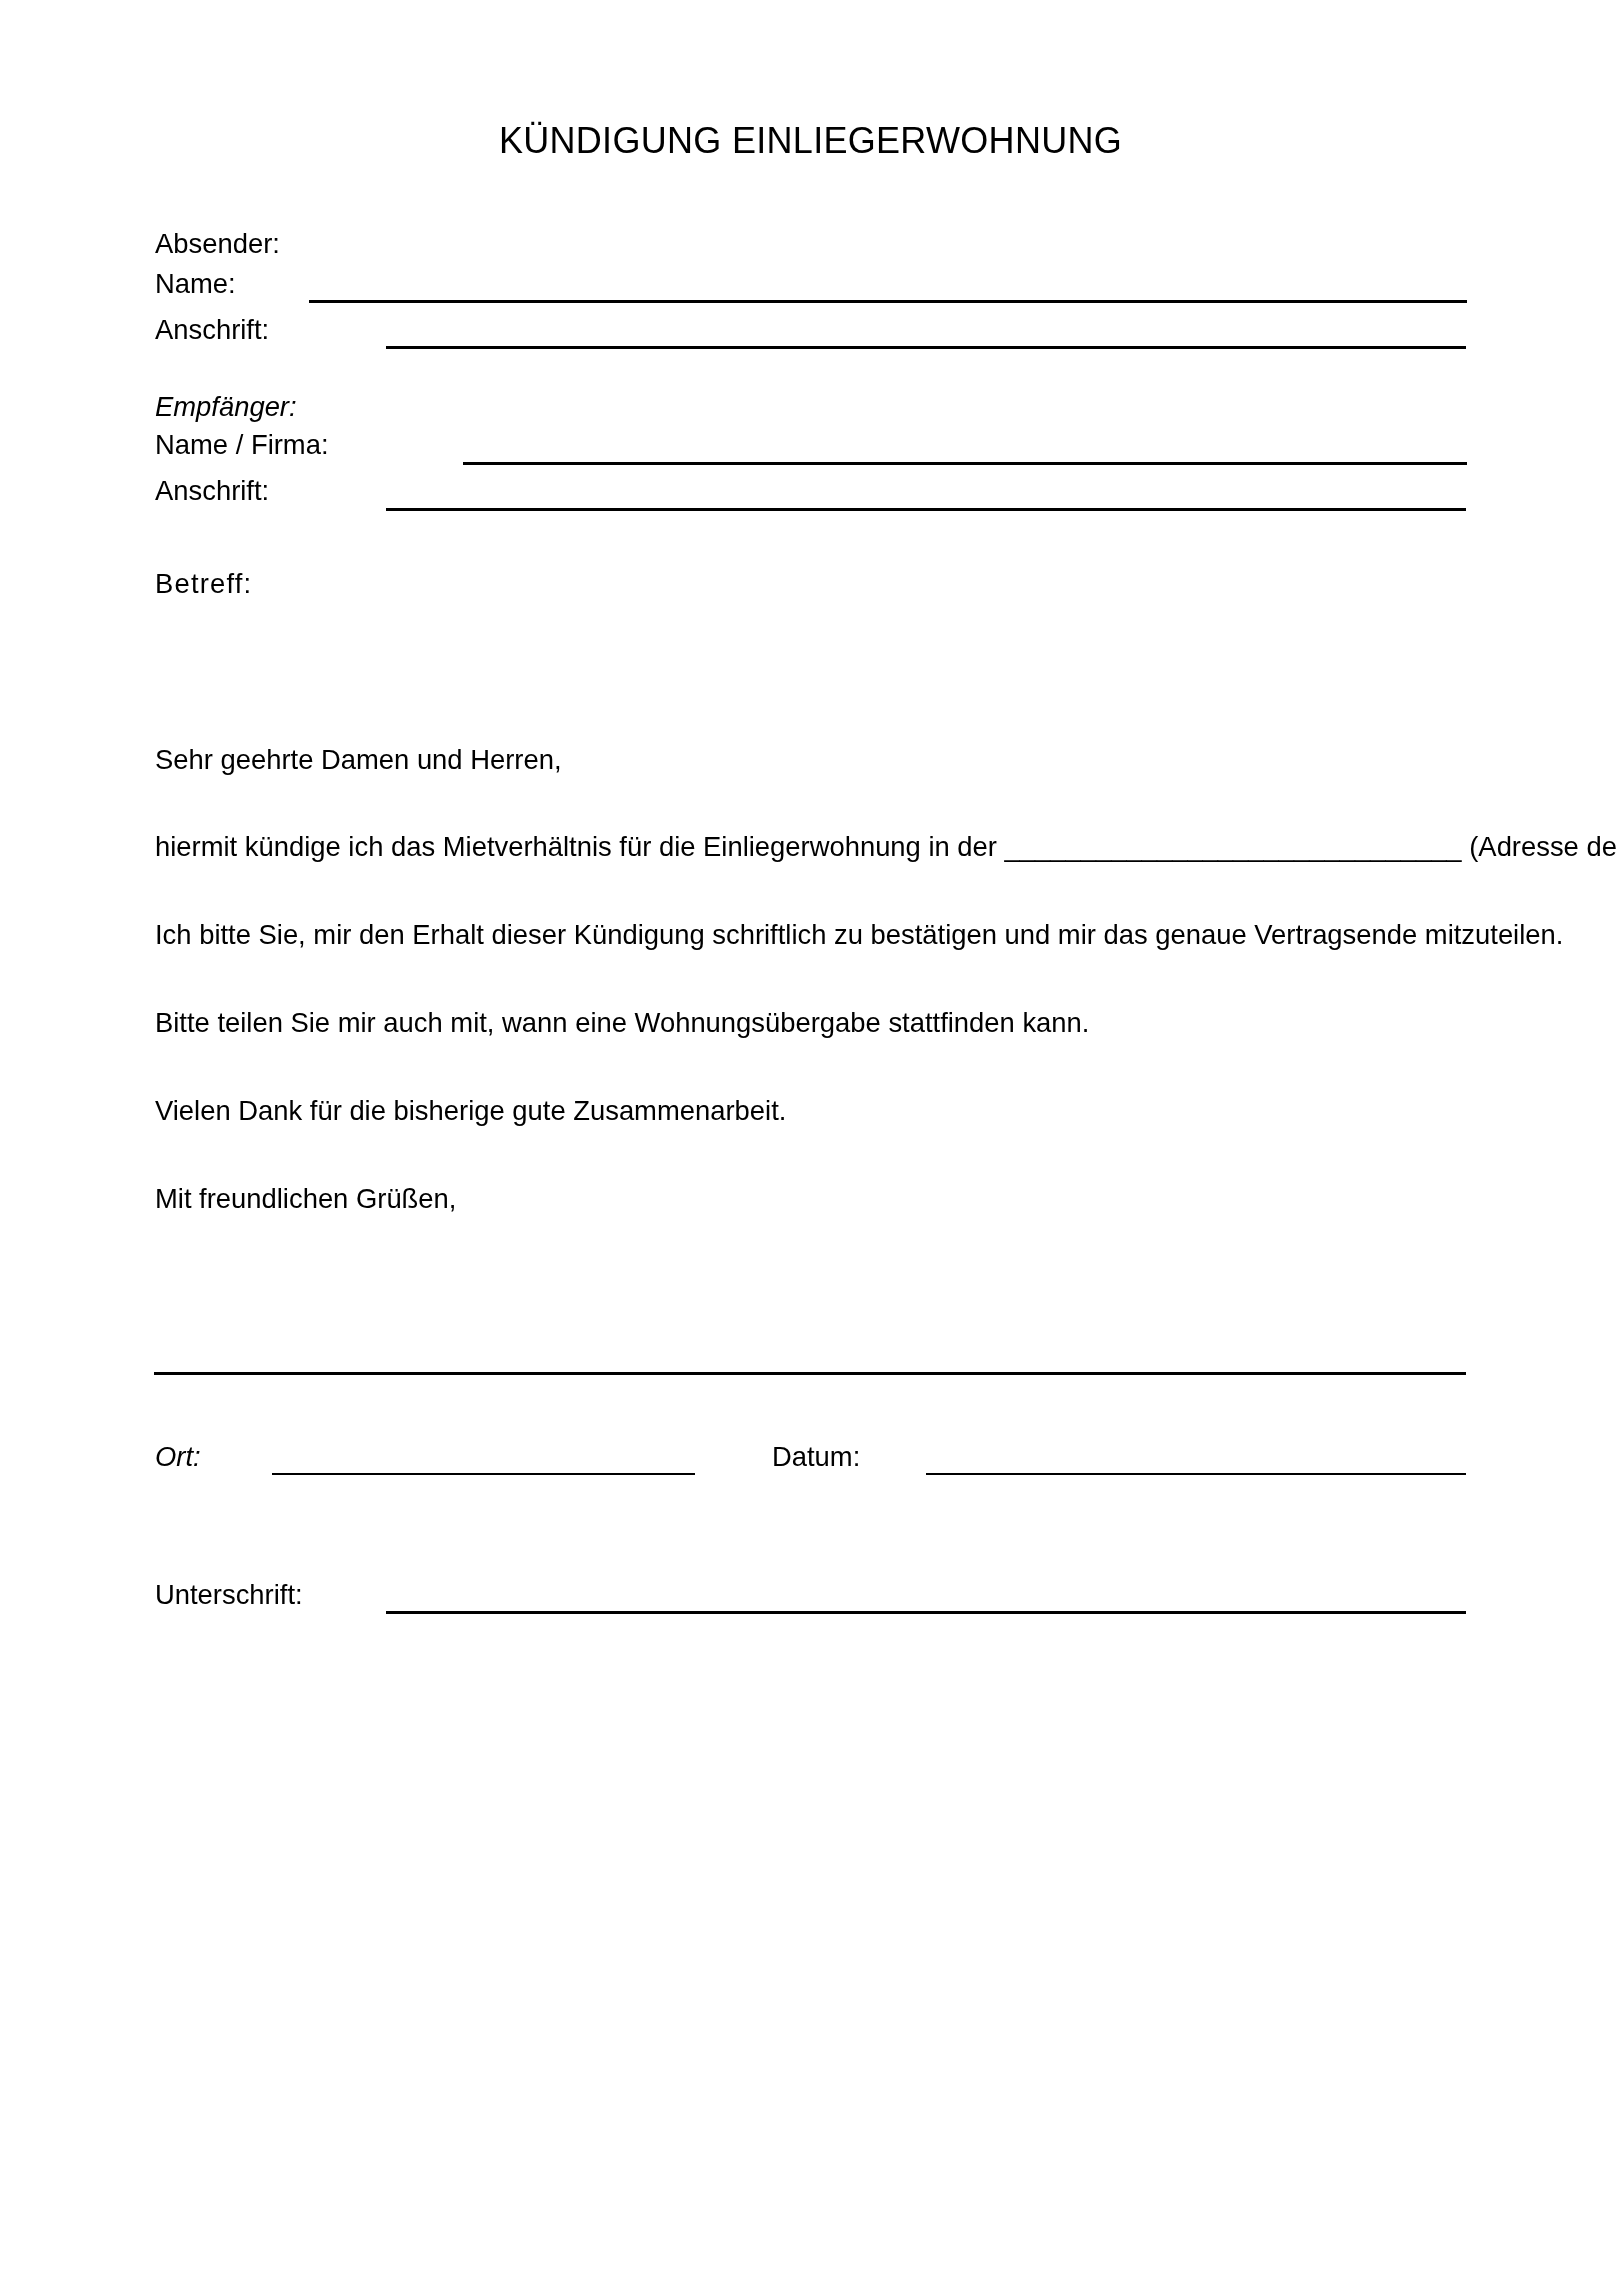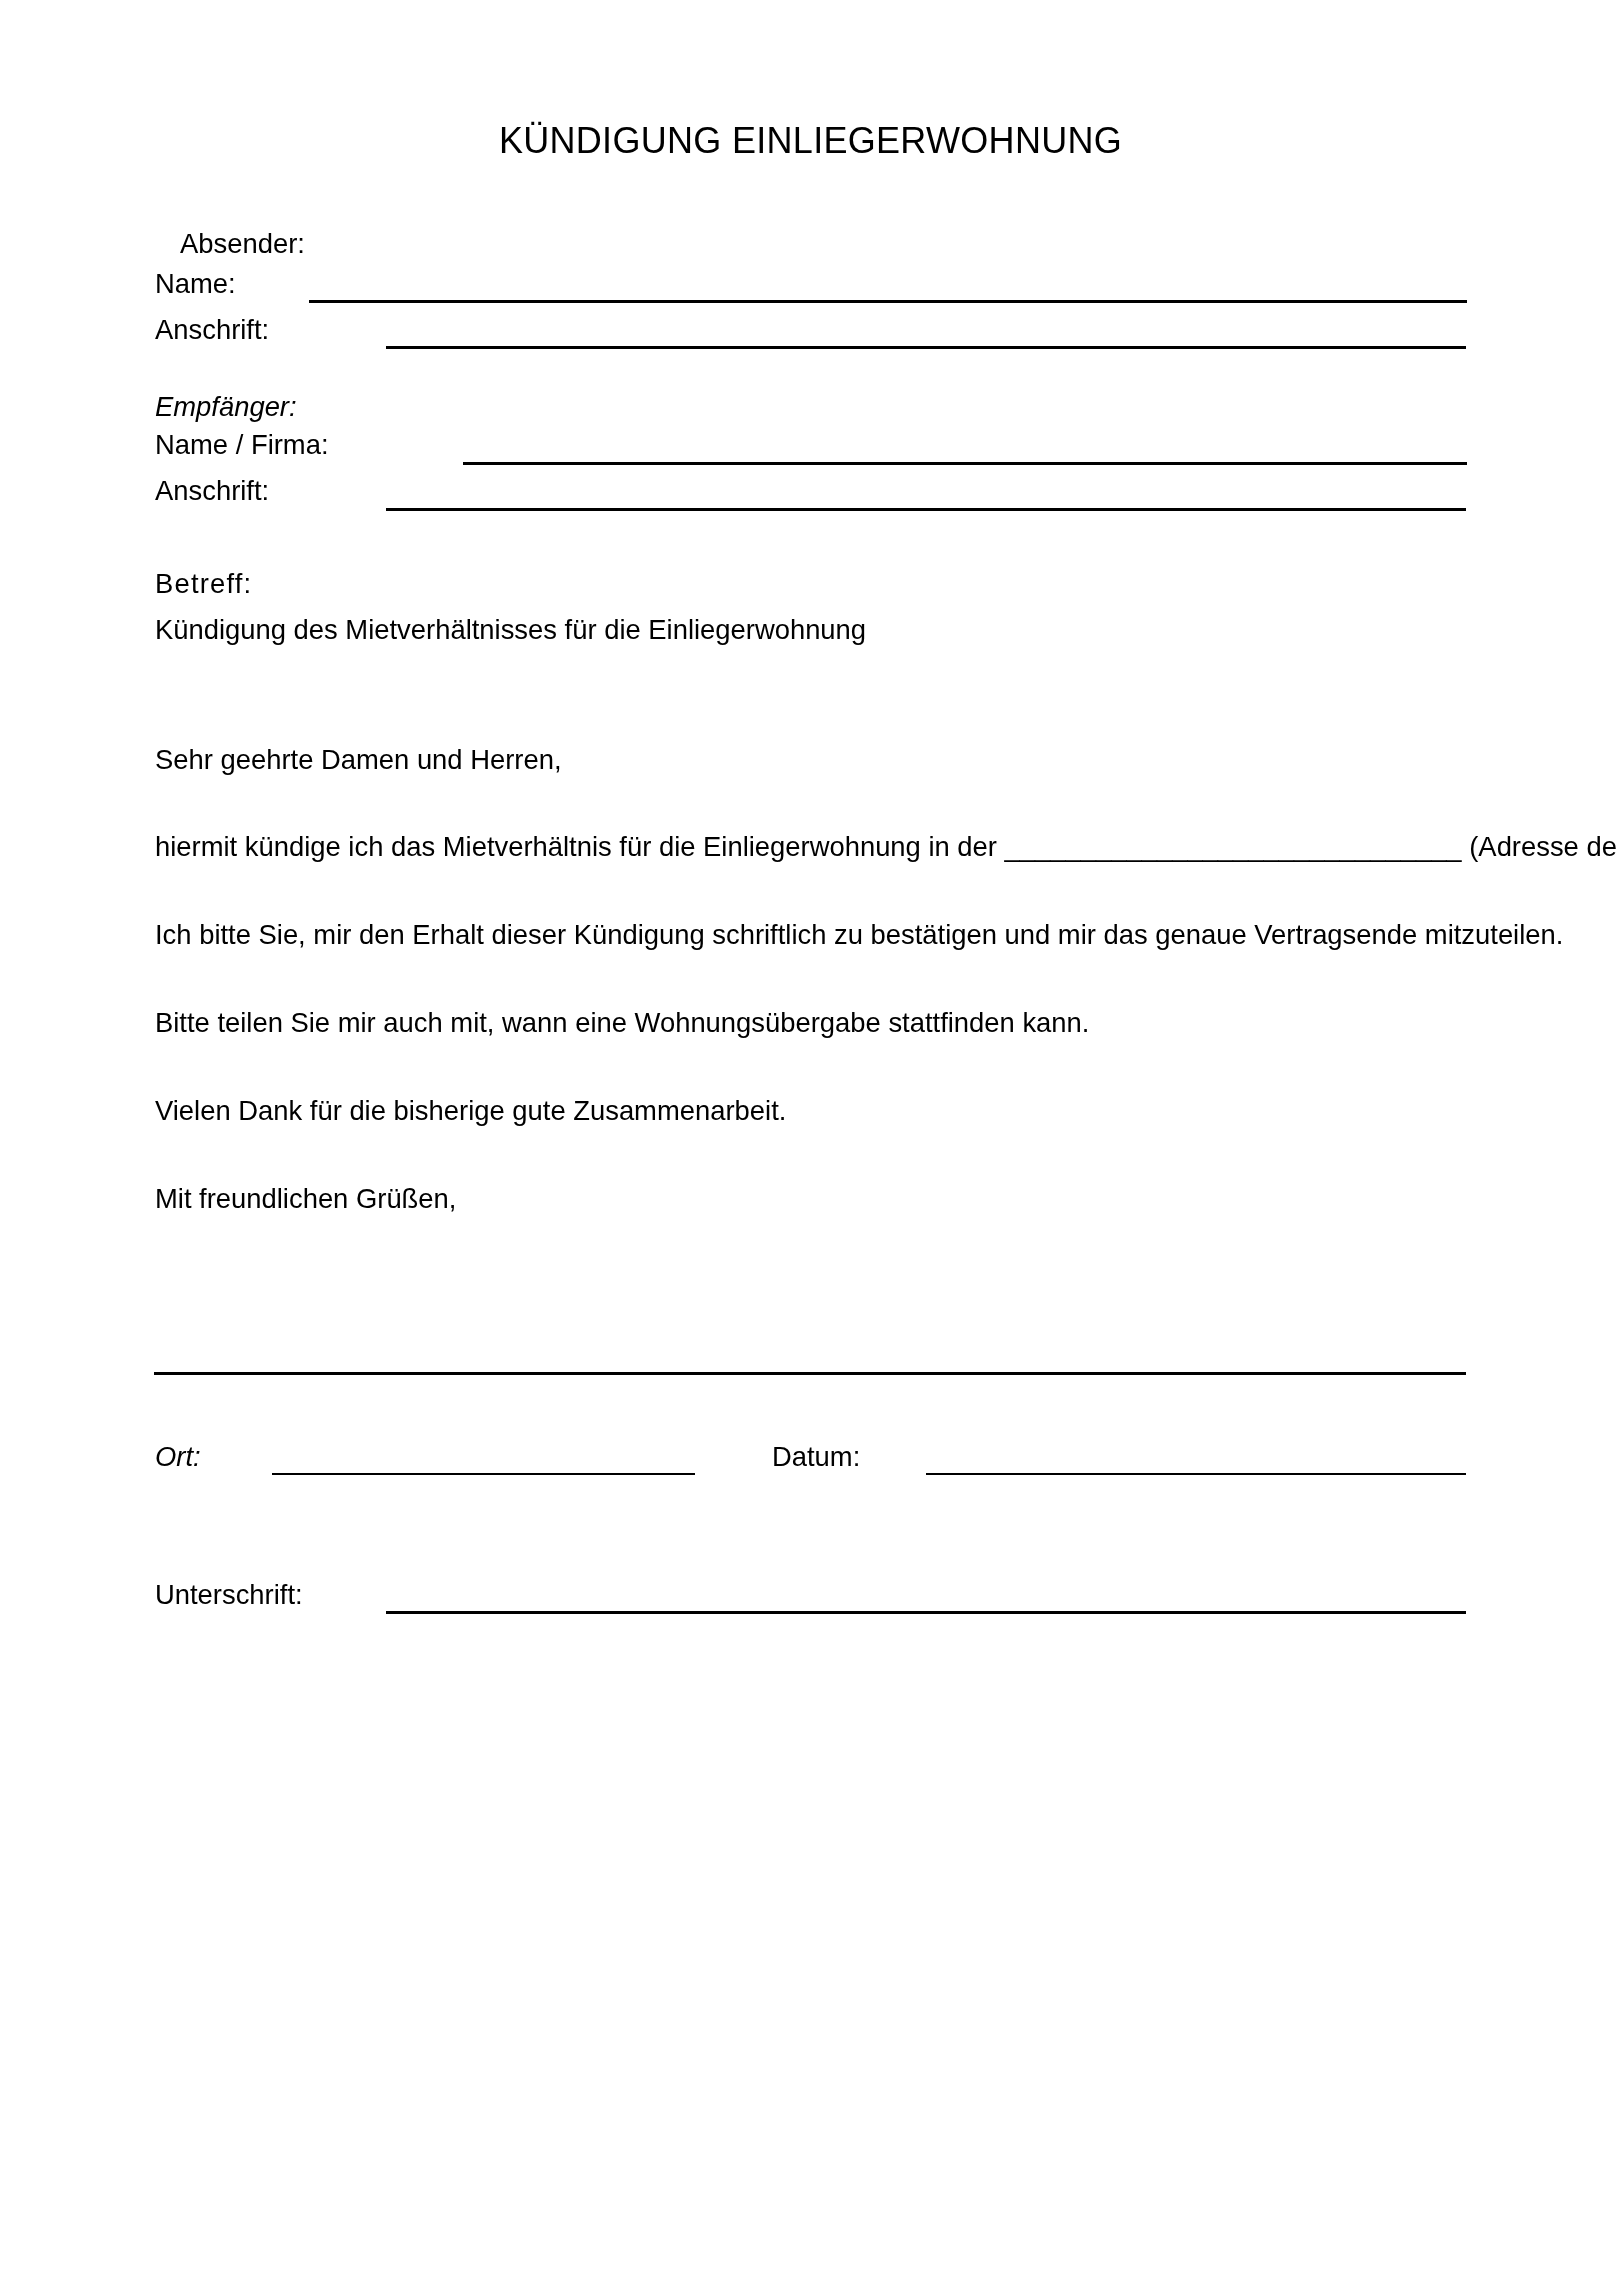--- a/index.html
+++ b/index.html
@@ -14,38 +14,37 @@
            font-family: "Liberation Sans", sans-serif; font-size: 25.5px; padding: 0 3.9px; }
   .betreff-label { letter-spacing: 1.2px; }
 </style>
 </head>
 <body>
 
 <div class="page">
 
   <div class="title">KÜNDIGUNG EINLIEGERWOHNUNG</div>
 
-  <div class="t" style="left:155px; top:230px;margin-left:25px;">Absender:</div>
+  <div class="t" style="left:155px; top:230px;">Absender:</div>
   <div class="t" style="left:155px; top:270px;">Name:</div>
   <input class="field" style="left: 309px; top: 272px; width: 1158px;" value="">
   <div class="rule" style="left:309px; top:300px; width:1158px;"></div>
   <div class="t" style="left:155px; top:316px;">Anschrift:</div>
   <input class="field" style="left: 386px; top: 318px; width: 1080px;" value="">
   <div class="rule" style="left:386px; top:346px; width:1080px;"></div>
 
   <div class="t" style="left:155px; top:393px;font-style:italic;">Empfänger:</div>
   <div class="t" style="left:155px; top:431px;">Name / Firma:</div>
   <input class="field" style="left: 463px; top: 433px; width: 1004px;" value="">
   <div class="rule" style="left:463px; top:462px; width:1004px;"></div>
   <div class="t" style="left:155px; top:477px;">Anschrift:</div>
   <input class="field" style="left: 386px; top: 479px; width: 1080px;" value="">
   <div class="rule" style="left:386px; top:508px; width:1080px;"></div>
 
   <div class="t betreff-label" style="left:155px; top:570px;">Betreff:</div>
-  <div class="t" style="left:155px; top:616px;">Kündigung des Mietverhältnisses für die Einliegerwohnung</div>
 
   <div class="t" style="left:155px; top:746px;">Sehr geehrte Damen und Herren,</div>
 
   <div class="t" style="left:155px; top:833px;">
     <span>hiermit kündige ich das Mietverhältnis für die Einliegerwohnung in der</span>
     <span>______________________________</span>
     <span>(Adresse de</span>
   </div>
 
   <div class="t" style="left:155px; top:921px;">Ich bitte Sie, mir den Erhalt dieser Kündigung schriftlich zu bestätigen und mir das genaue Vertragsende mitzuteilen.</div>

